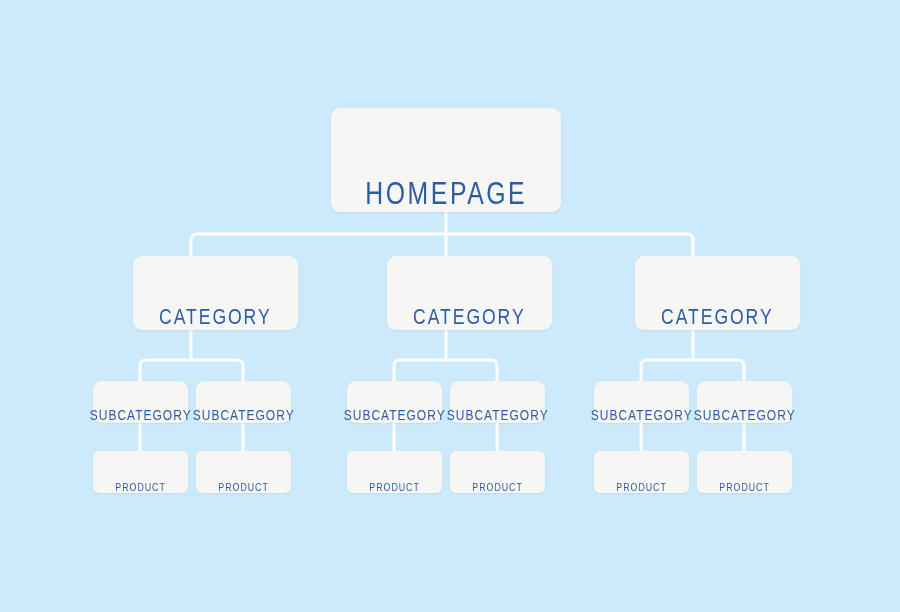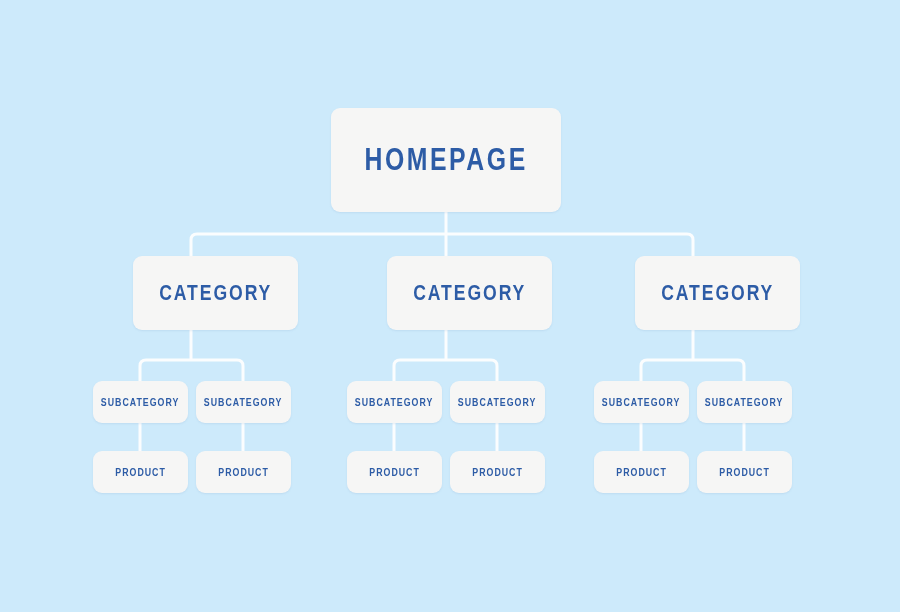--- a/index.html
+++ b/index.html
@@ -27,50 +27,51 @@
     width: 900px;
     height: 612px;
     pointer-events: none;
   }
   .node {
     position: absolute;
     box-sizing: border-box;
     background: #f6f6f5;
     border-radius: 9px;
     display: flex;
-    align-items: center;
+    align-items: flex-end;
     justify-content: center;
     text-align: center;
     color: #2d5ca6;
-    font-weight: bold;
+    font-weight: normal;
     font-family: "Liberation Sans Narrow", "Liberation Sans", sans-serif;
     box-shadow: 0 1px 2px rgba(120,160,200,0.18);
     z-index: 2;
   }
   .node .label {
     display: block;
     white-space: nowrap;
     transform: scaleX(0.80);
   }
   .node.level-root {
     font-size: 31px;
     letter-spacing: 3.2px;
   }
   .node.level-category {
     font-size: 22px;
     letter-spacing: 2.4px;
     margin-left: 24px;
   }
   .node.level-subcategory {
-    font-size: 11px;
+    font-size: 15px;
     letter-spacing: 1.25px;
   }
   .node.level-product {
     font-size: 11px;
     letter-spacing: 1.25px;
+    border-radius: 6px;
   }
 </style>
 </head>
 <body>
 
 <div id="canvas">
 
   <svg id="connectors" viewBox="0 0 900 612" width="900" height="612" xmlns="http://www.w3.org/2000/svg">
       <path d="M 446 212 L 446 256" fill="none" stroke="#fbfdfe" stroke-width="3" stroke-linecap="butt" stroke-linejoin="round"></path>
       <path d="M 191 256 L 191 240 Q 191 234 197 234 L 687 234 Q 693 234 693 240 L 693 256" fill="none" stroke="#fbfdfe" stroke-width="3" stroke-linecap="butt" stroke-linejoin="round"></path>

